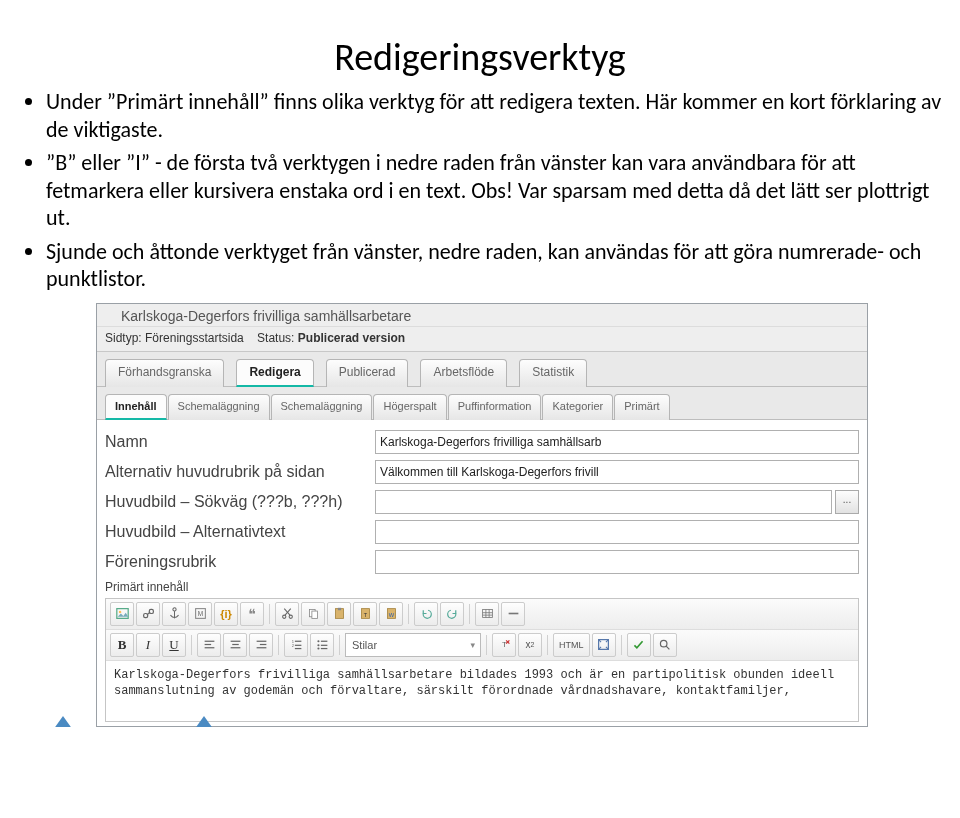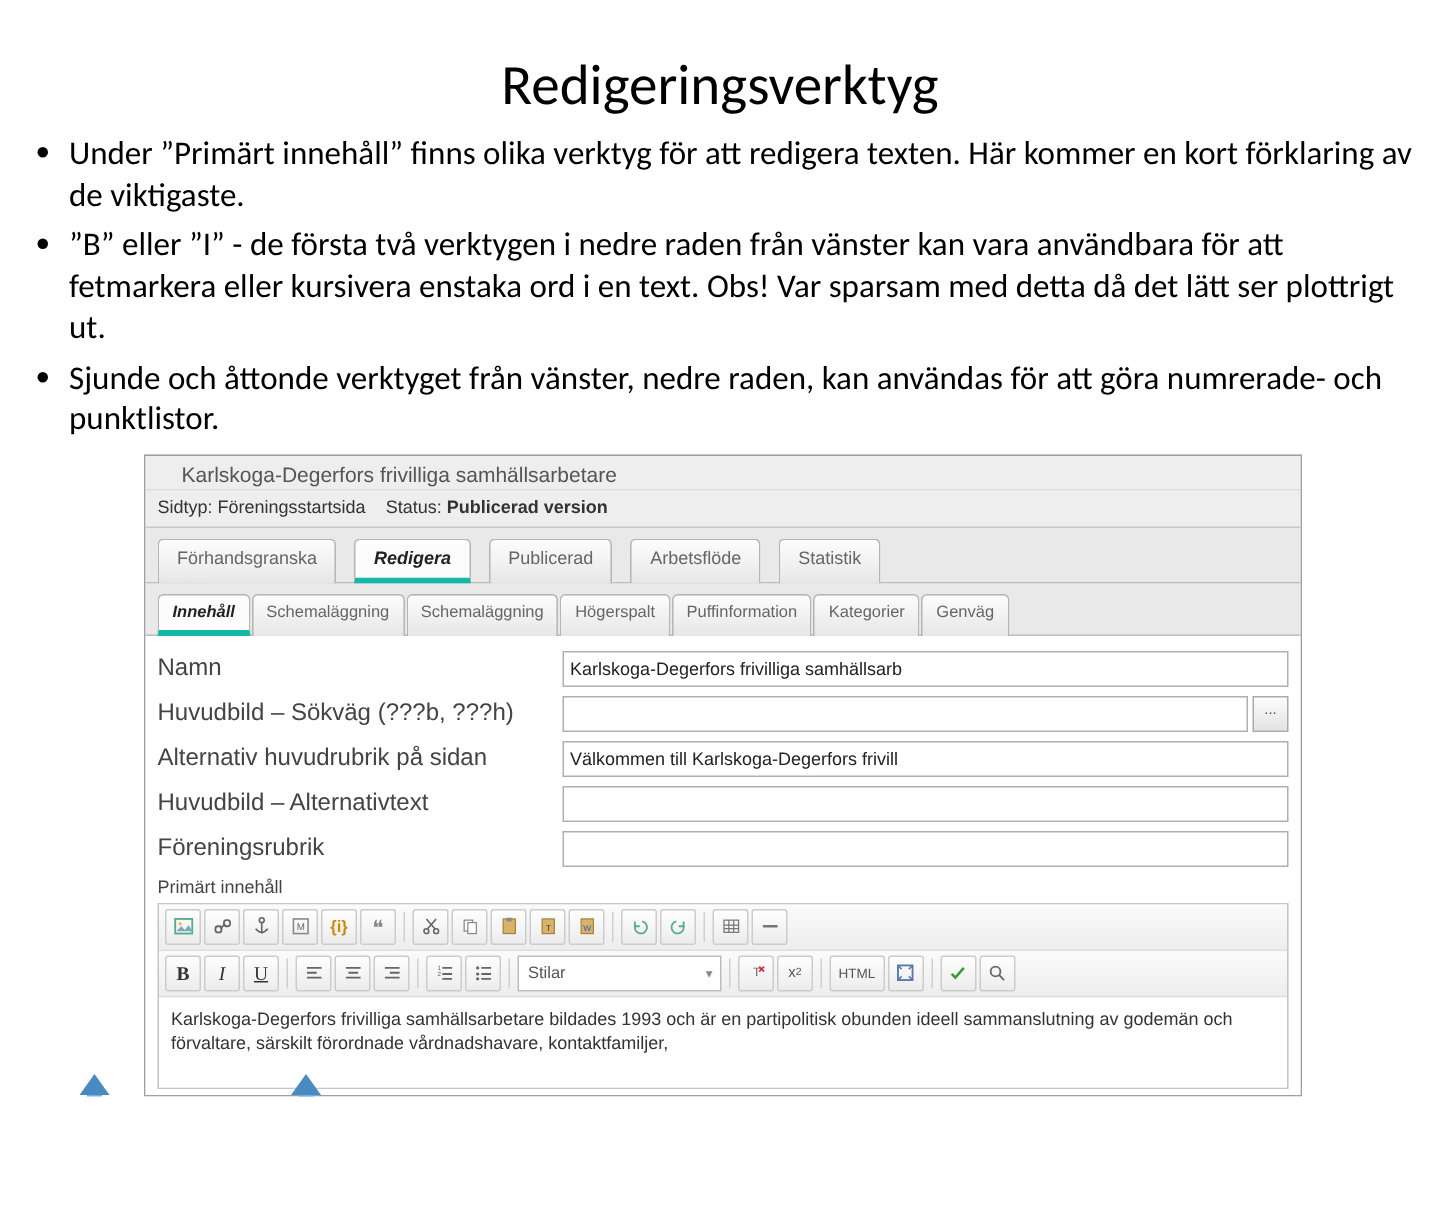--- a/index.html
+++ b/index.html
@@ -68,22 +68,21 @@
     color: #666;
     font-size: 12px;
     cursor: pointer;
     position: relative;
     top: 1px;
   }
   .tabstrip .tab.active, .tabstrip2 .tab.active {
     background: #fcfcfc;
     color: #222;
     font-weight: bold;
-    border-bottom: 4px solid #14b8a6;
-    font-style: italic;
+    border-bottom: 2px solid #14b8a6;
   }
   .action-bar {
     background: linear-gradient(#fafafa, #eaeaea);
     border-bottom: 1px solid #c8c8c8;
     padding: 6px 8px;
     display: flex;
     gap: 14px;
     align-items: center;
   }
   .action {
@@ -187,20 +186,21 @@
     cursor:pointer;
   }
   .tsel::after{content:"▾"; position:absolute; right:5px; color:#888; font-size:9px;}
   .rte-content {
     background:#fff;
     padding: 6px 8px 14px 8px;
     font-size:12px;
     color:#333;
     line-height:1.4;
     min-height:40px;
+    font-family:Liberation Mono, monospace;
   }
   .ptr {
     position:absolute;
     width:20px;
     pointer-events:none;
   }
   .ptr .tip{
     width:0;height:0;
     border-left:10px solid transparent;
     border-right:10px solid transparent;
@@ -244,36 +244,36 @@
     </div>
 
 
     <div class="tabstrip2">
       <div class="tab active">Innehåll</div>
       <div class="tab">Schemaläggning</div>
       <div class="tab">Schemaläggning</div>
       <div class="tab">Högerspalt</div>
       <div class="tab">Puffinformation</div>
       <div class="tab">Kategorier</div>
-      <div class="tab">Genväg</div>
+      <div class="tab">Primärt</div>
     </div>
 
     <div class="form-area">
       <div class="form-row">
         <div class="lbl">Namn</div>
         <input type="text" value="Karlskoga-Degerfors frivilliga samhällsarb" style="">
       </div>
       <div class="form-row">
+        <div class="lbl">Alternativ huvudrubrik på sidan</div>
+        <input type="text" value="Välkommen till Karlskoga-Degerfors frivill" style="">
+      </div>
+      <div class="form-row">
         <div class="lbl">Huvudbild – Sökväg (???b, ???h)</div>
         <input type="text" value="" style="">
         <div class="browse-btn">...</div>
-      </div>
-      <div class="form-row">
-        <div class="lbl">Alternativ huvudrubrik på sidan</div>
-        <input type="text" value="Välkommen till Karlskoga-Degerfors frivill" style="">
       </div>
       <div class="form-row">
         <div class="lbl">Huvudbild – Alternativtext</div>
         <input type="text" value="" style="">
       </div>
       <div class="form-row">
         <div class="lbl">Föreningsrubrik</div>
         <input type="text" value="" style="">
       </div>
       <div class="prim-label">Primärt innehåll</div>

